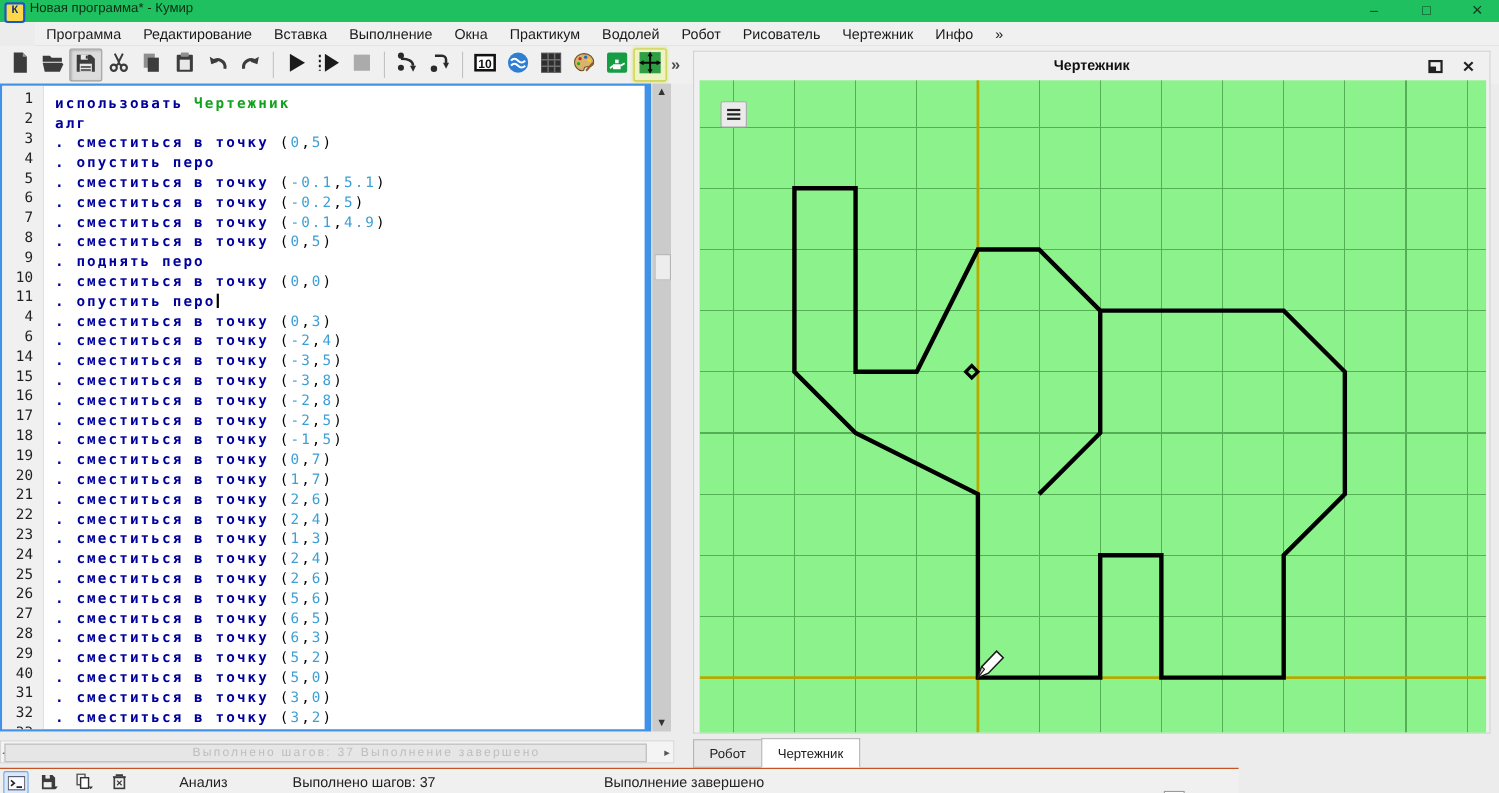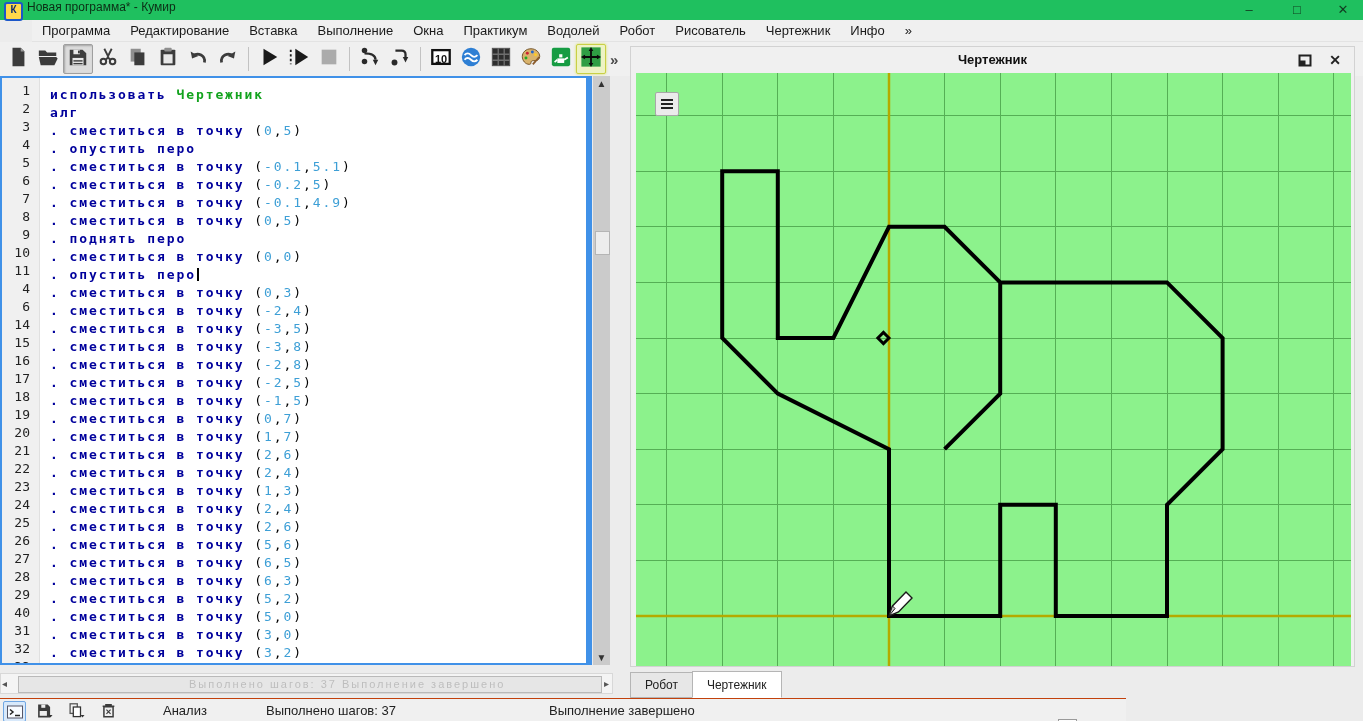--- a/index.html
+++ b/index.html
@@ -44,21 +44,21 @@
   .num{color:#3d9fd6;}
   .caret{display:inline-block;width:2px;height:13px;background:#000;vertical-align:-2px;margin-left:1px;}
   
   .vscroll{position:absolute;left:593px;top:76px;width:17px;height:589px;background:#cbcbcb;}
   .vscroll .arrow{position:absolute;left:0;width:17px;height:15px;text-align:center;
                   font-size:10px;color:#333;line-height:15px;}
   .vscroll .thumb{position:absolute;left:2px;top:155px;width:13px;height:22px;background:#ededed;
                   border:1px solid #b5b5b5;}
   .hscroll{position:absolute;left:0;top:673px;width:613px;height:21px;background:#f4f4f4;
            border:1px solid #d8d8d8;box-sizing:border-box;}
-  .hscroll .thumb{position:absolute;left:17px;top:2px;width:582px;height:15px;background:#e6e6e6;
+  .hscroll .thumb{position:absolute;left:3px;top:2px;width:582px;height:15px;background:#e6e6e6;
                   border:1px solid #b9b9b9;overflow:hidden;}
   .ghost{font-size:11px;color:#555;opacity:.28;white-space:nowrap;letter-spacing:2px;
          padding-left:170px;line-height:15px;}
   .hs-arrow{position:absolute;top:4px;font-size:10px;color:#555;}
   
   .panel{position:absolute;left:630px;top:46px;width:725px;height:621px;background:#f0f0f0;
          border:1px solid #d2d2d2;box-sizing:border-box;}
   .panel-title{position:absolute;left:0;top:0;width:100%;height:26px;text-align:center;
                font-size:13px;font-weight:bold;color:#111;line-height:26px;}
   .panel-btn{position:absolute;top:5px;width:18px;height:16px;display:flex;align-items:center;

